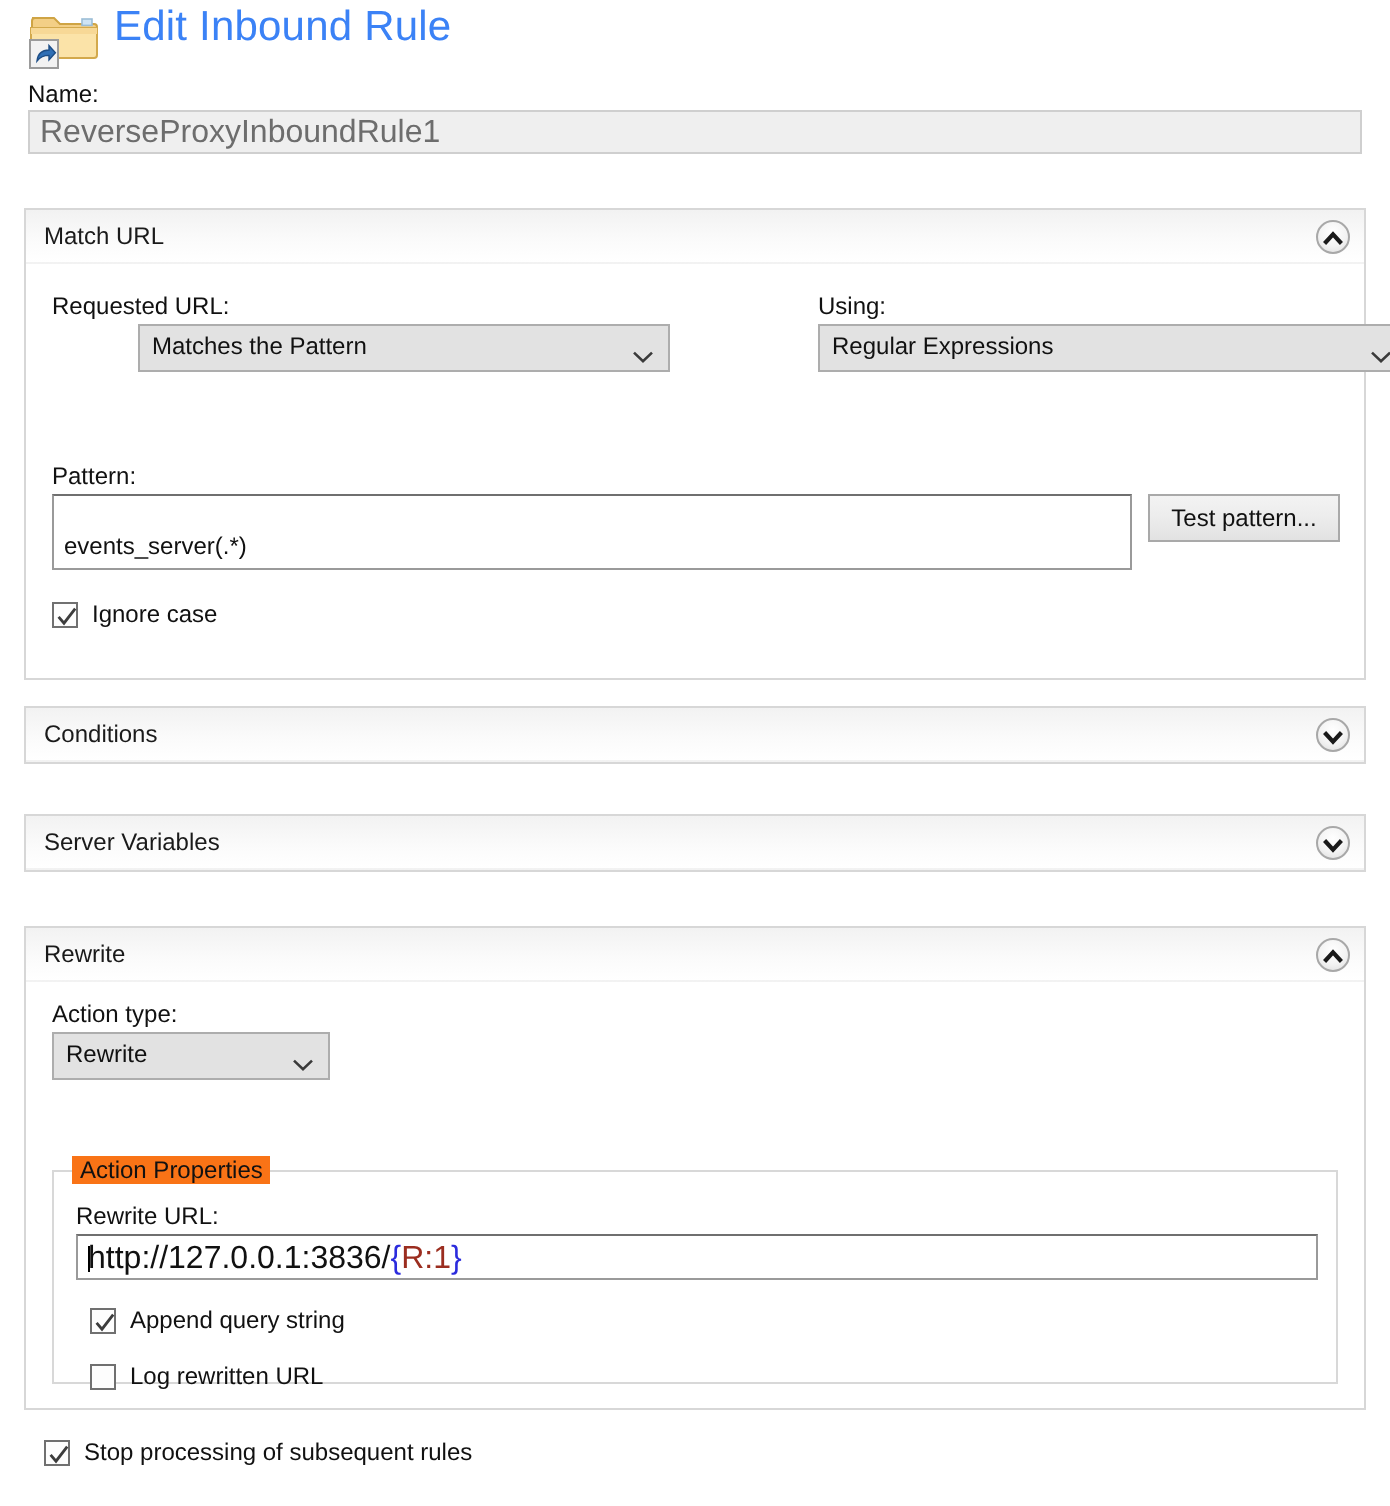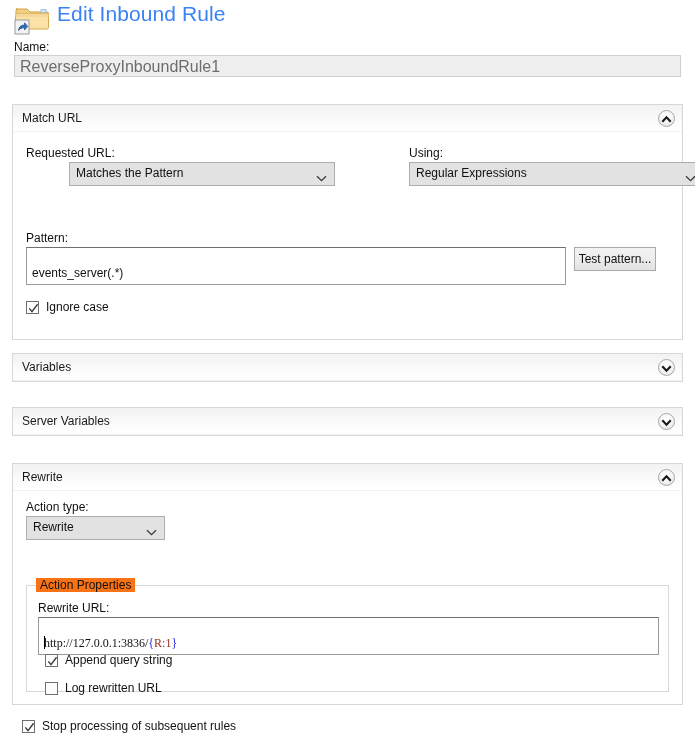--- a/index.html
+++ b/index.html
@@ -105,23 +105,23 @@
     background: #ffffff;
     border: 1px solid #9a9a9a;
     border-top-color: #6f6f6f;
     font-size: 12px;
     padding: 18px 5px;
     color: #111;
     font-family: "Liberation Sans", sans-serif;
     cursor: text;
   }
   .textbox.mono {
-    font-family: Liberation Serif, serif;
-    font-size: 12px;
-    padding: 18px 5px;
+    font-family: Liberation Sans, sans-serif;
+    font-size: 16px;
+    padding: 3px 5px;
   }
   .mono .brace { color: #2b2bdd; }
   .mono .ref { color: #9b2d1f; }
   .caret {
     display: inline-block;
     width: 0; border-left: 1px solid #000;
     height: 13px; vertical-align: -2px;
     margin-right: -1px;
   }
 
@@ -213,37 +213,37 @@
         <span class="txt">Regular Expressions</span>
         <span class="arrow">
           <svg width="11" height="7" viewBox="0 0 11 7">
               <path d="M1 1.3 L5.5 5.6 L10 1.3" fill="none" stroke="#3a3a3a" stroke-width="1.3"></path>
             </svg>
         </span>
       </div>
 
       <div class="fld-label" style="left:13px; top:99px;">Pattern:</div>
       <div class="textbox" style="left:13px; top:115px; width:540px;">events_server(.*)</div>
-      <div class="btn" style="left:561px; top:115px; width:82px;">Test pattern...</div>
+      <div class="btn" style="left:561px; top:115px; width:96px;">Test pattern...</div>
 
       <div class="cb-row" style="left:13px; top:168px;">
         <span class="cb">
           <svg width="11" height="11" viewBox="0 0 11 11">
               <path d="M1.3 5.4 L4 8.6 L9.6 1.3" fill="none" stroke="#3c3c3c" stroke-width="1.4"></path>
             </svg>
         </span>
         <span class="cb-label">Ignore case</span>
       </div>
 
     </div>
   </div>
 
   <div class="panel" style="top:353px; height:29px;">
     <div class="panel-head solo">
-      <div class="panel-title">Variables</div>
+      <div class="panel-title">Conditions</div>
       <div class="toggle-btn">
         <svg width="11" height="11" viewBox="0 0 11 11">
             <path d="M2 4 L5.5 7.8 L9 4" fill="none" stroke="#1a1a1a" stroke-width="2.1" stroke-linecap="square"></path>
           </svg>
       </div>
     </div>
   </div>
 
   <div class="panel" style="top:407px; height:29px;">
     <div class="panel-head solo">

